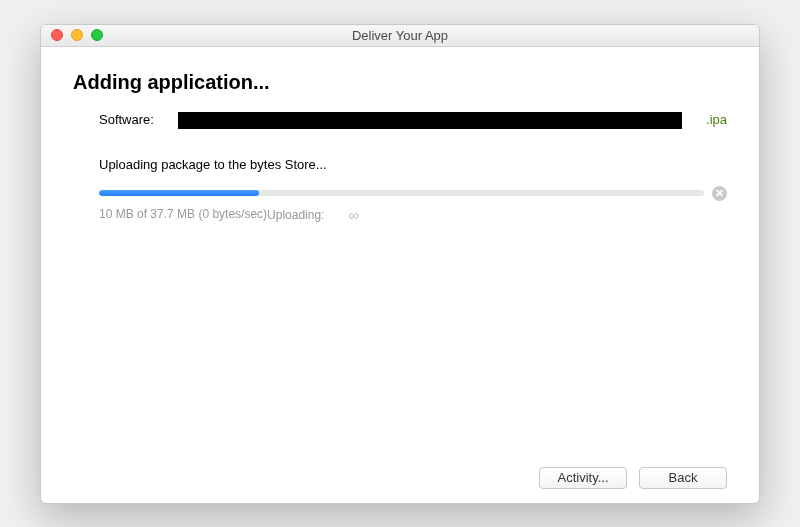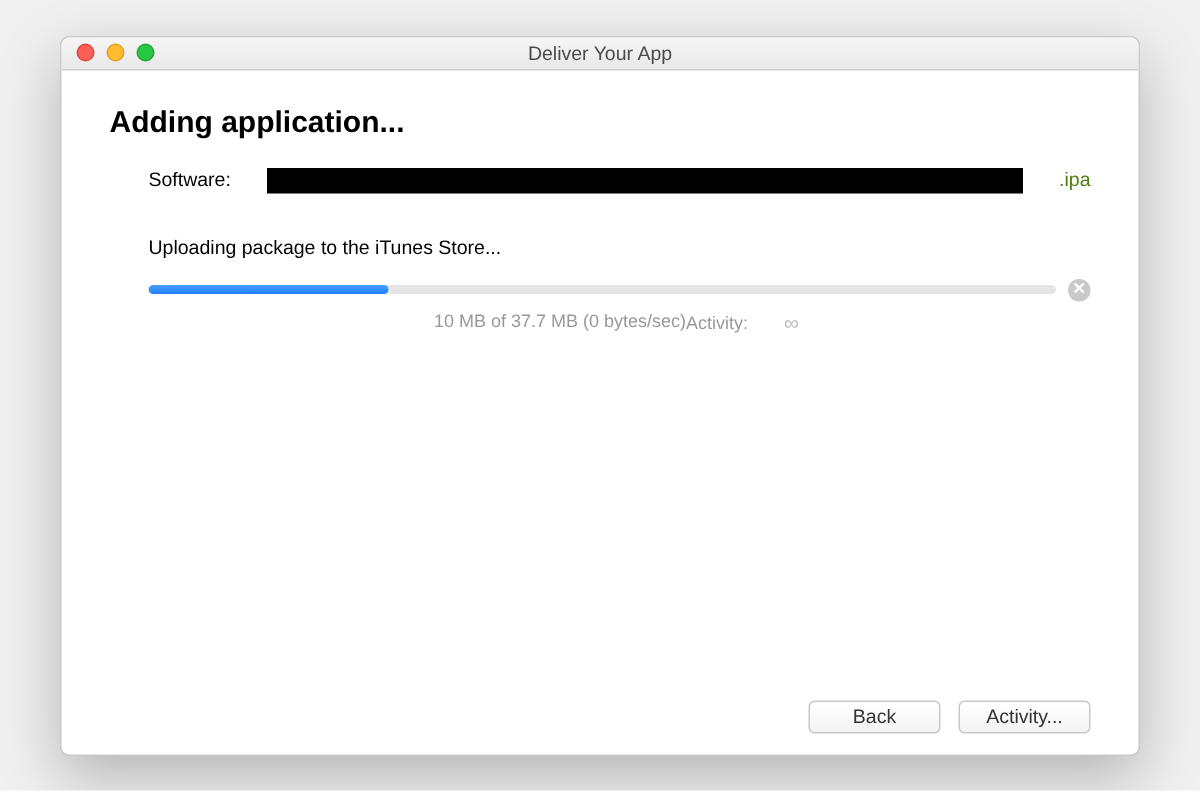--- a/index.html
+++ b/index.html
@@ -120,21 +120,21 @@
       align-items: center;
       justify-content: center;
       color: #fff;
       font-size: 11px;
       font-weight: bold;
       line-height: 1;
       cursor: pointer;
     }
     .meta-row {
       display: flex;
-      justify-content: center;
+      justify-content: flex-start;
       margin-left: 26px;
       margin-top: 6px;
       font-size: 12px;
       color: #999;
     }
     .meta-right {
       display: flex;
       align-items: center;
       gap: 24px;
       margin-right: 4px;
@@ -177,37 +177,37 @@
 
   <div class="content">
     <div class="heading">Adding application...</div>
 
     <div class="row-software">
       <span class="label">Software:</span>
       <div class="redacted"></div>
       <span class="ext">.ipa</span>
     </div>
 
-    <div class="status">Uploading package to the iTunes Store...</div>
+    <div class="status">Uploading package to the bytes Store...</div>
 
     <div class="progress-row">
       <div class="progress">
         <div class="progress-fill" style="width:26.5%"></div>
       </div>
       <div class="cancel-icon">✕</div>
     </div>
 
     <div class="meta-row">
       <span>10 MB of 37.7 MB (0 bytes/sec)</span>
       <span class="meta-right">
-        <span>Activity:</span>
+        <span>Uploading:</span>
         <span class="infinity">∞</span>
       </span>
     </div>
 
     <div class="spacer"></div>
 
     <div class="buttons">
+      <button class="btn">Activity...</button>
       <button class="btn">Back</button>
-      <button class="btn">Activity...</button>
     </div>
   </div>
 </div>
 
 </body></html>

